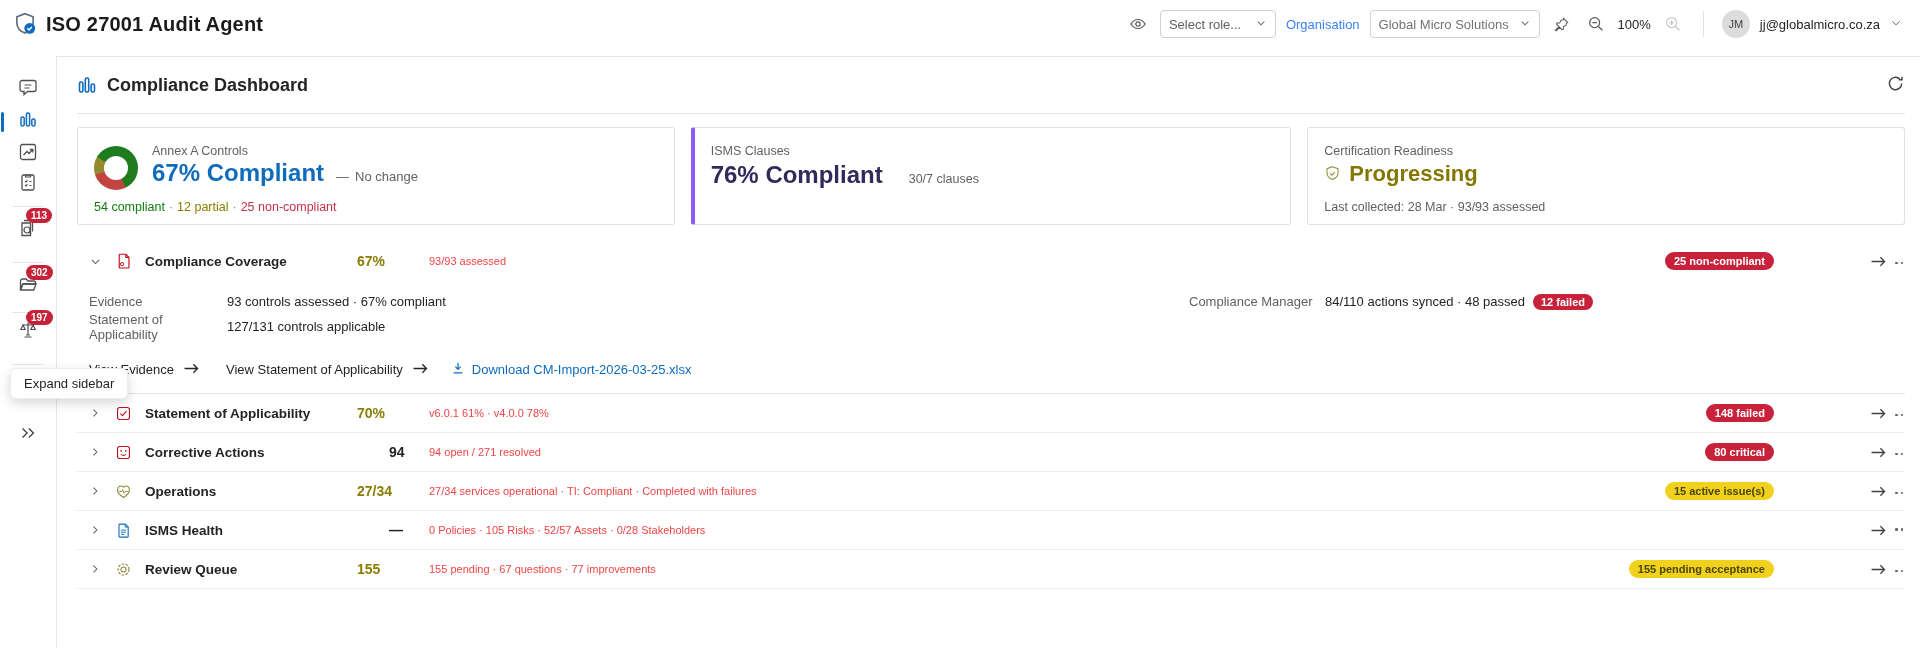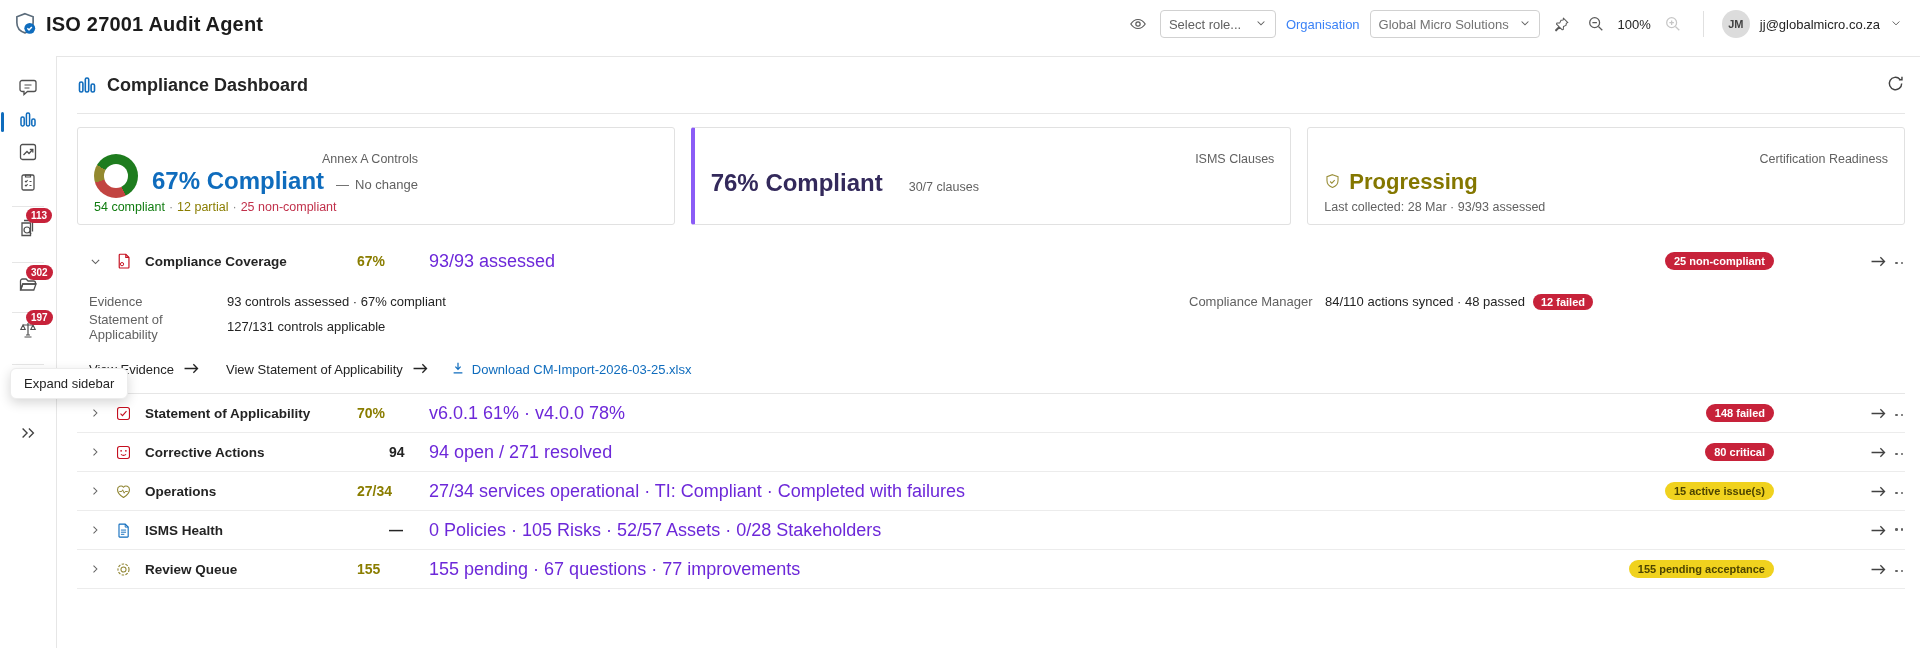--- a/index.html
+++ b/index.html
@@ -9,41 +9,41 @@
   .app-header { height:56px; display:flex; align-items:center; padding:0 18px 8px 12px; }
   .app-title { font-size:20px; font-weight:700; color:#1b1b1b; margin-left:8px; letter-spacing:.2px; }
   .header-right { margin-left:auto; display:flex; align-items:center; gap:10px; font-size:13px; }
   .select-box { height:28px; border:1px solid #d1d1d1; border-radius:4px; background:#fff; display:flex; align-items:center; justify-content:space-between; padding:0 8px; cursor:pointer; }
   .role-select { width:116px; color:#616161; }
   .org-select { width:170px; color:#737373; }
   .hdr-label { color:#3b82f6; }
   .icon-btn { display:flex; align-items:center; justify-content:center; width:24px; height:24px; color:#5a5a5a; }
   .icon-dim { color:#c6c6c6; }
   .v-div { width:1px; height:26px; background:#e0e0e0; margin:0 8px; }
-  .avatar { width:28px; height:28px; border-radius:50%; background:#dcdcdc; color:#424242; font-size:11px; font-weight:700; display:flex; align-items:center; justify-content:center; }
+  .avatar { width:28px; height:28px; border-radius:50%; background:#dcdcdc; color:#424242; font-size:11px; font-weight:400; display:flex; align-items:center; justify-content:center; }
   .user-email { color:#242424; }
 
   
   .body-row { display:flex; height:592px; }
   .sidebar { width:57px; border-right:1px solid #e6e6e6; position:relative; flex:none; }
   .nav-item { position:absolute; left:0; width:56px; height:30px; display:flex; align-items:center; justify-content:center; color:#4f4f4f; cursor:pointer; }
   .nav-item.active { color:#0f6cbd; }
   .active-bar { position:absolute; left:1px; width:3px; border-radius:2px; background:#0f6cbd; height:20px; top:56px; }
   .nav-div { position:absolute; left:12px; width:32px; height:1px; background:#e6e6e6; }
   .nav-badge { position:absolute; left:26px; top:-7px; background:#c7223a; color:#fff; font-size:10px; font-weight:700; padding:1.5px 5px; border-radius:9px; line-height:1.2; }
   .tooltip { position:absolute; left:10px; top:368px; background:#fff; border:1px solid #ececec; border-radius:6px; box-shadow:0 4px 12px rgba(0,0,0,.16); padding:7px 13px; font-size:13px; color:#242424; z-index:60; white-space:nowrap; }
 
   .main { flex:1; border-top:1px solid #e6e6e6; padding:0 15px 0 20px; position:relative; }
   .page-header { height:57px; display:flex; align-items:center; border-bottom:1px solid #e6e6e6; }
   .page-title { font-size:18px; font-weight:700; color:#242424; margin-left:10px; }
   .refresh { margin-left:auto; color:#424242; cursor:pointer; }
 
   
   .cards { display:flex; gap:16px; margin-top:13px; }
-  .card { flex:1; height:98px; border:1px solid #e1e1e1; border-radius:3px; background:#fff; padding:24px 16px; position:relative;text-align:right; }
+  .card { flex:1; height:98px; border:1px solid #e1e1e1; border-radius:3px; background:#fff; padding:16px 16px; position:relative; }
   .card.purple-edge { border-left:4px solid #8b5cf6; }
   .card-label { font-size:12.5px; color:#616161; }
   .card1-flex { display:flex; gap:14px; align-items:flex-start; }
   .donut { width:44px; height:44px; border-radius:50%; position:relative; margin-top:2px; }
   .donut::after { content:""; position:absolute; left:50%; top:50%; width:24px; height:24px; background:#fff; border-radius:50%; transform:translate(-50%,-50%); }
   .big-val { font-size:24px; font-weight:700; line-height:1.25; }
   .val-blue { color:#0f6cbd; }
   .val-purple { color:#33295b; }
   .val-gold { color:#847700; font-size:22px; }
   .trend { font-size:13px; color:#616161; margin-left:12px; font-weight:400; }
@@ -57,21 +57,21 @@
   .sep { color:#8a8a8a; margin:0 4px; }
   .prog-row { display:flex; align-items:center; gap:8px; margin-top:2px; color:#847700; }
 
   
   .grid-row { display:grid; grid-template-columns:26px 30px 212px 72px 1fr auto; align-items:center; padding-left:12px; }
   .cov-row { height:40px; margin-top:16px; }
   .row-title { font-size:13.5px; font-weight:700; color:#242424; }
   .row-val { font-size:14px; font-weight:700; }
   .v-olive { color:#8a7d00; }
   .v-dark { color:#242424;margin-left:32px; }
-  .row-sub { font-size:18px; color:#6d28d9; }
+  .row-sub { font-size:11px; color:#ef4444; }
   .chev { color:#616161; display:flex; align-items:center; cursor:pointer; }
   .r-icon { display:flex; align-items:center; }
   .c-red { color:#c50f1f; } .c-blue { color:#0f6cbd; } .c-olive { color:#8f8431; }
 
   .rgroup { display:flex; align-items:center; padding-right:2px; }
   .pill { font-size:11px; font-weight:700; padding:3px 9px; border-radius:10px; margin-right:96px; white-space:nowrap; }
   .pill-red { background:#c7223a; color:#fff; }
   .pill-yellow { background:#f0d21e; color:#4d4400; }
   .mini-pill { font-size:11px; font-weight:700; padding:2px 8px; border-radius:9px; background:#c7223a; color:#fff; margin-left:8px; }
   .arrow-btn { color:#424242; display:flex; align-items:center; cursor:pointer; }

